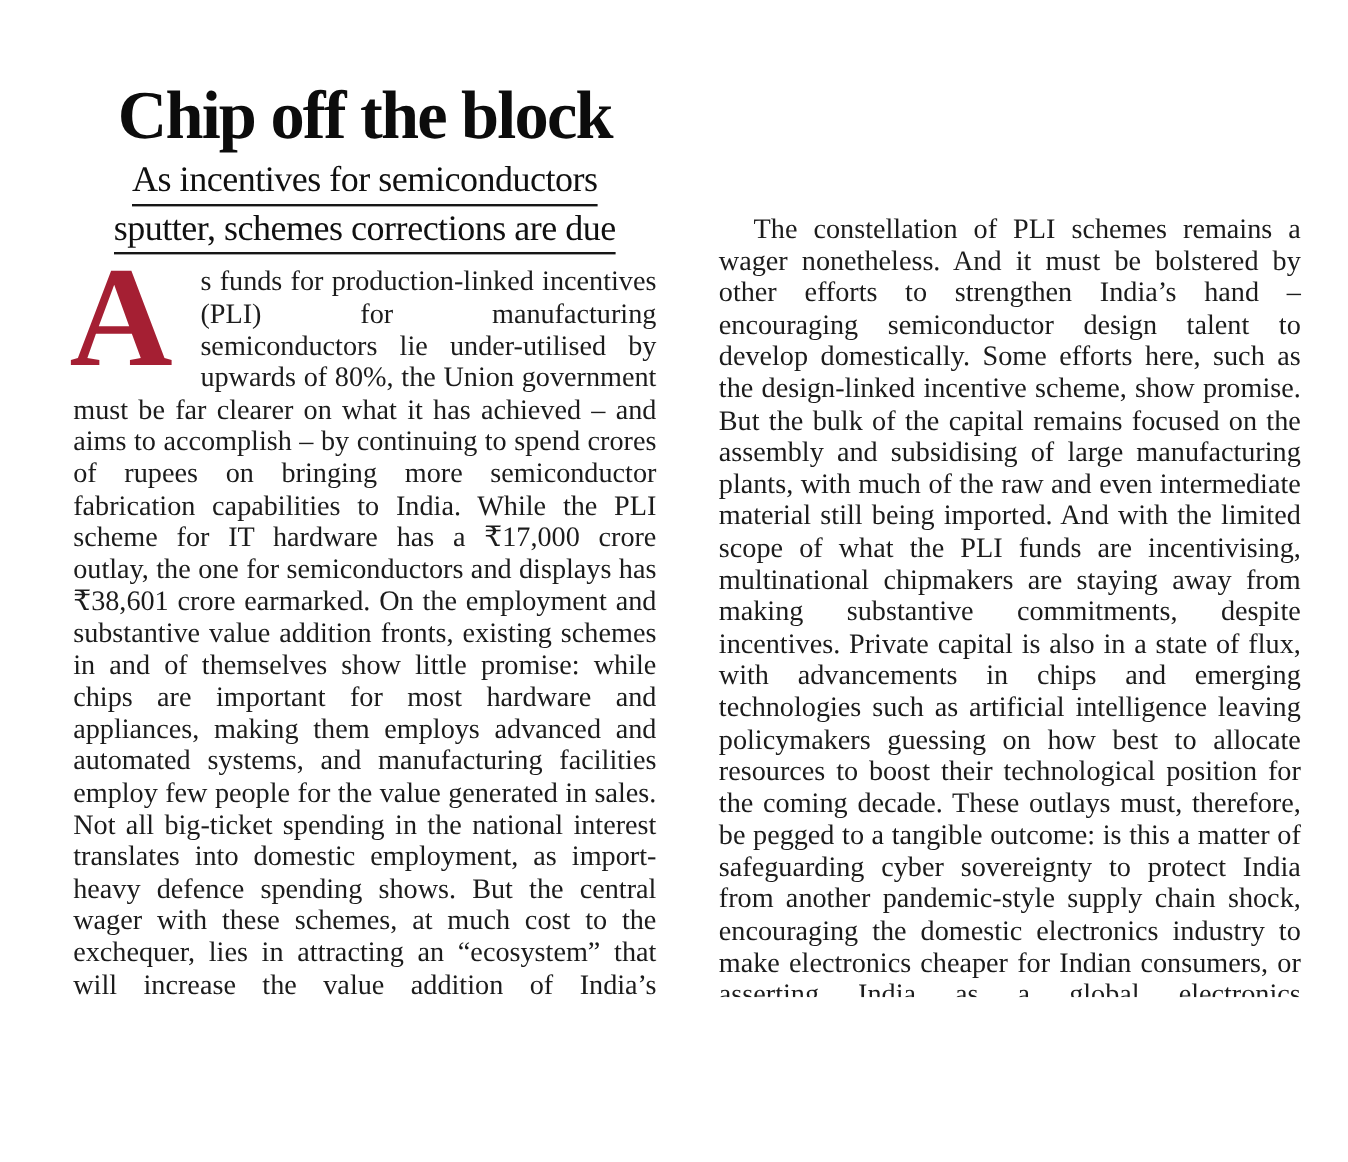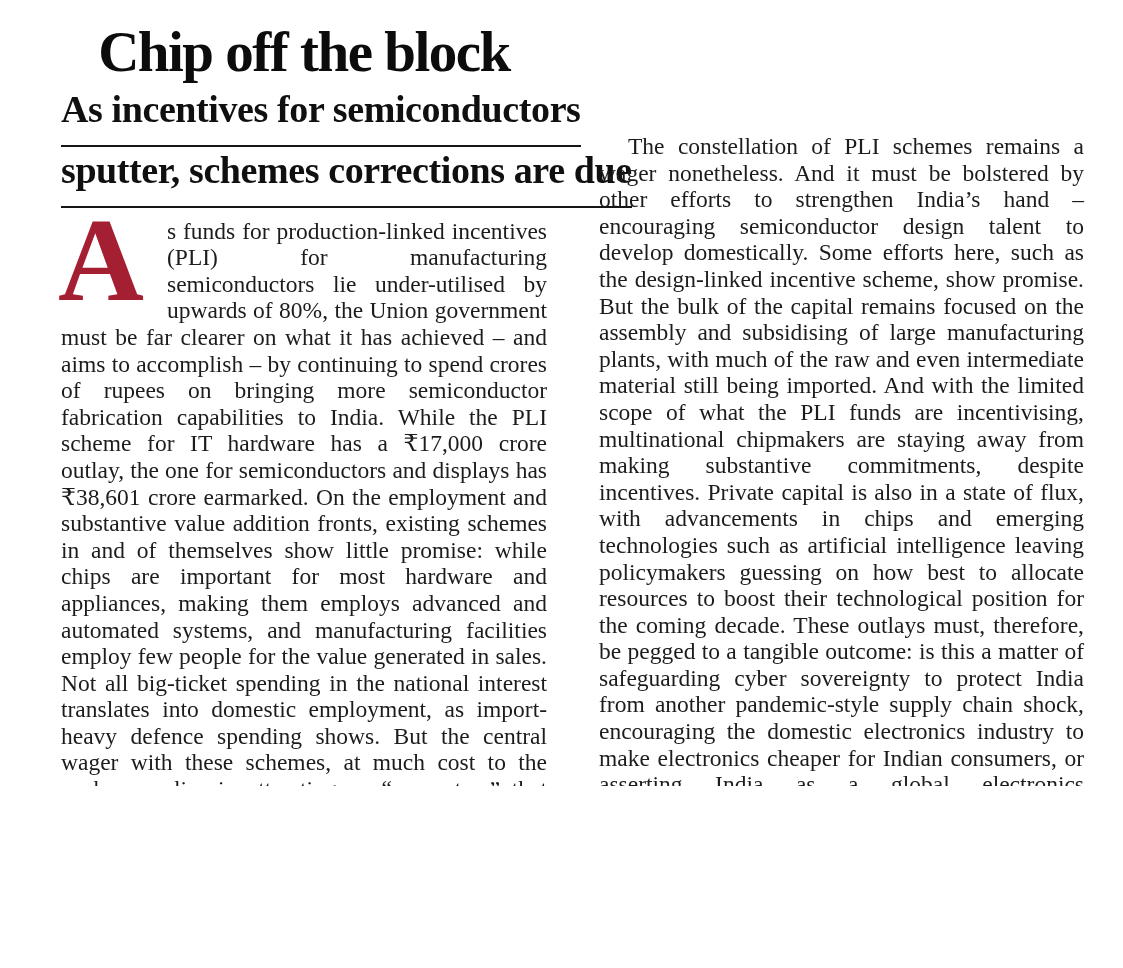--- a/index.html
+++ b/index.html
@@ -8,20 +8,21 @@
     background: #ffffff;
   }
   .page {
     position: relative;
     width: 1123px;
     height: 786px;
     background: #ffffff;
     overflow: hidden;
     font-family: "Liberation Serif", "DejaVu Serif", serif;
     color: #1c1c1c;
+    margin-top: 45px;
   }
   .col-left {
     position: absolute;
     left: 61px;
     top: 24px;
     width: 486px;
   }
   .col-right {
     position: absolute;
     left: 599px;
@@ -38,26 +39,26 @@
     color: #0c0c0c;
     white-space: nowrap;
   }
   .subtitle {
     margin-top: 6px;
     text-align: center;
     line-height: 1.26;
   }
   .subtitle-line {
     display: inline-block;
-    font-size: 38px;
-    font-weight: 700;
+    font-size: 30px;
+    font-weight: 400;
     letter-spacing: -0.4px;
     color: #101010;
     border-bottom: 2px solid #161616;
-    padding-bottom: 11px;
+    padding-bottom: 1px;
     white-space: nowrap;
   }
   .body-text {
     margin: 0;
     font-size: 23.5px;
     line-height: 26.6px;
     text-align: justify;
     text-justify: inter-word;
     -webkit-hyphens: auto;
     hyphens: auto;

